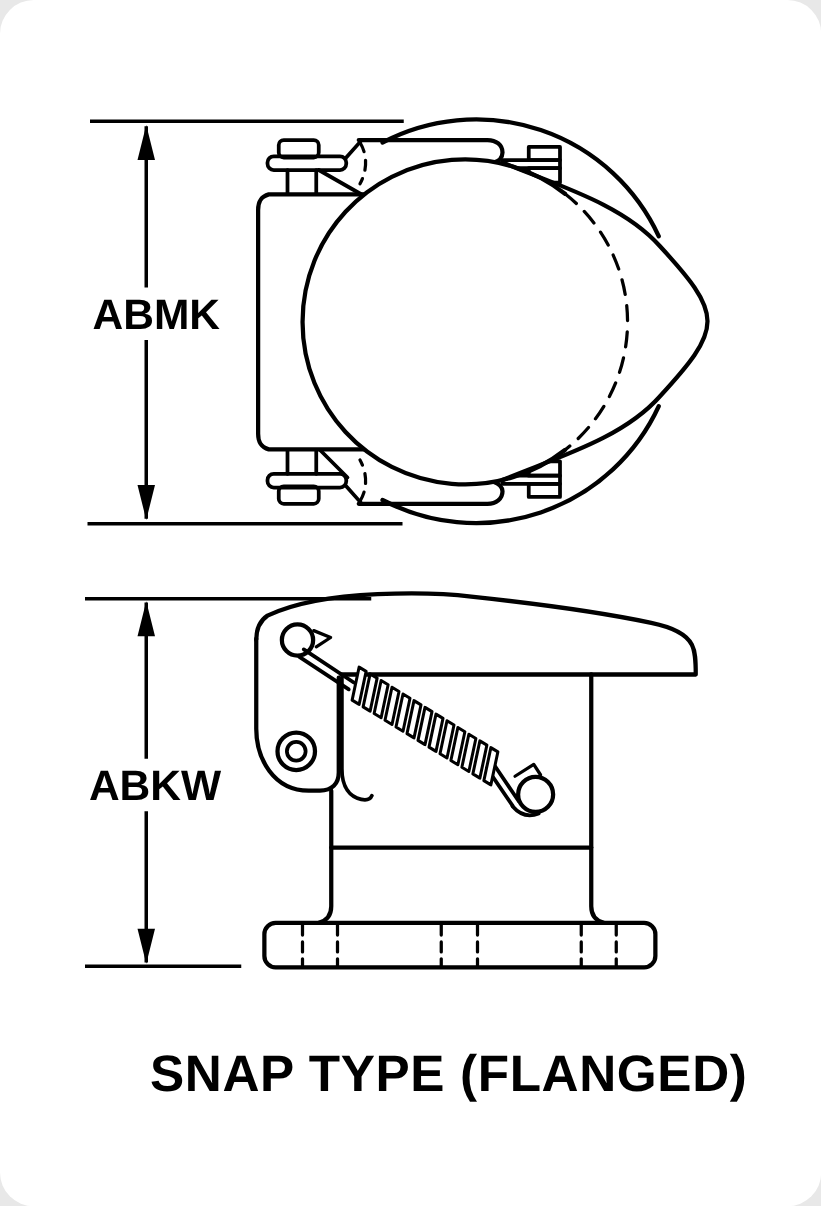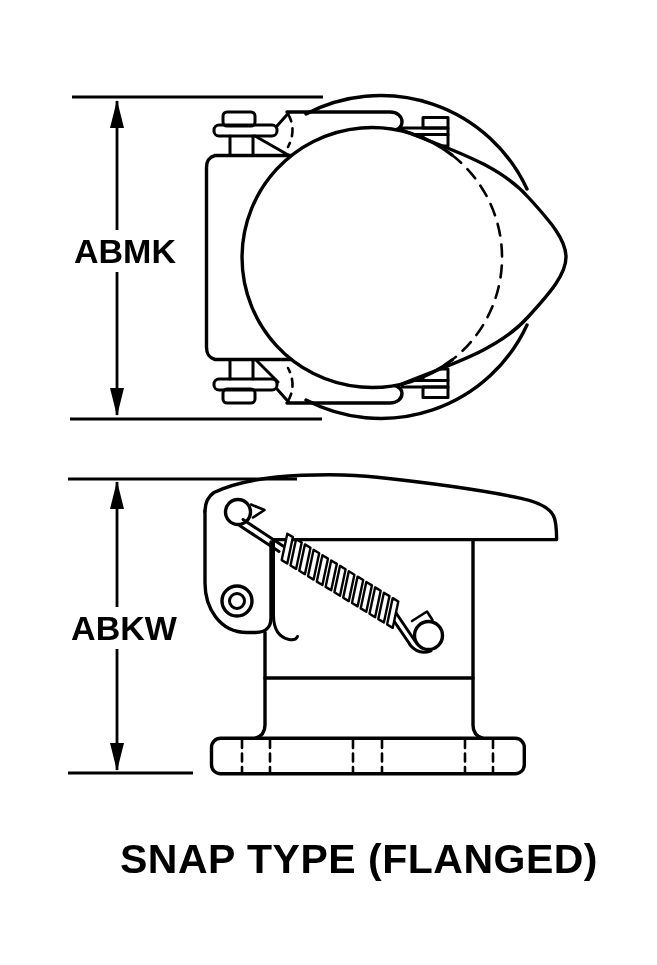--- a/index.html
+++ b/index.html
@@ -1,18 +1,18 @@
 <!DOCTYPE html>
 <html><head>
 <meta charset="utf-8">
 <style>
   html,body{margin:0;padding:0;background:#e8e8e8;}
   .canvas{
     position:relative;width:657px;height:965px;background:#ffffff;
-    font-family:"Liberation Sans",sans-serif;overflow:hidden;margin:0 auto;
+    font-family:"Liberation Sans",sans-serif;overflow:hidden;margin:0 auto;border-radius:27px;
   }
   svg{position:absolute;left:0;top:0;}
   .ink{stroke:#000;fill:none;stroke-linecap:round;stroke-linejoin:round;}
   .w34{stroke-width:3.4;}
   .w30{stroke-width:3;}
   .w26{stroke-width:2.6;}
   .dim{stroke:#000;stroke-width:2.8;fill:none;stroke-linecap:butt;}
   .whitefill{fill:#ffffff;}
   .lbl{font-family:"Liberation Sans",sans-serif;font-weight:bold;font-size:34px;fill:#000;}
   .cap{font-family:"Liberation Sans",sans-serif;font-weight:bold;font-size:41px;fill:#000;letter-spacing:.5px;}

